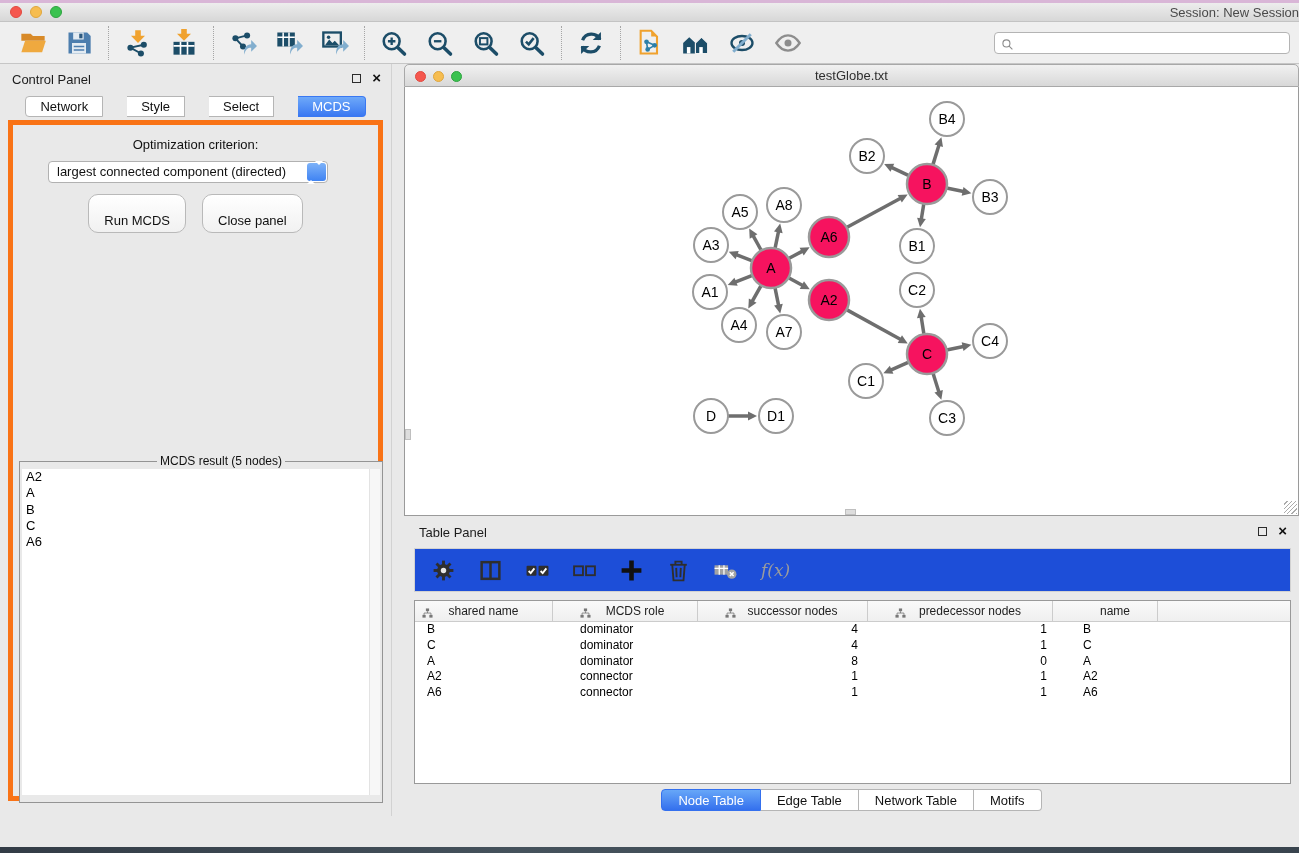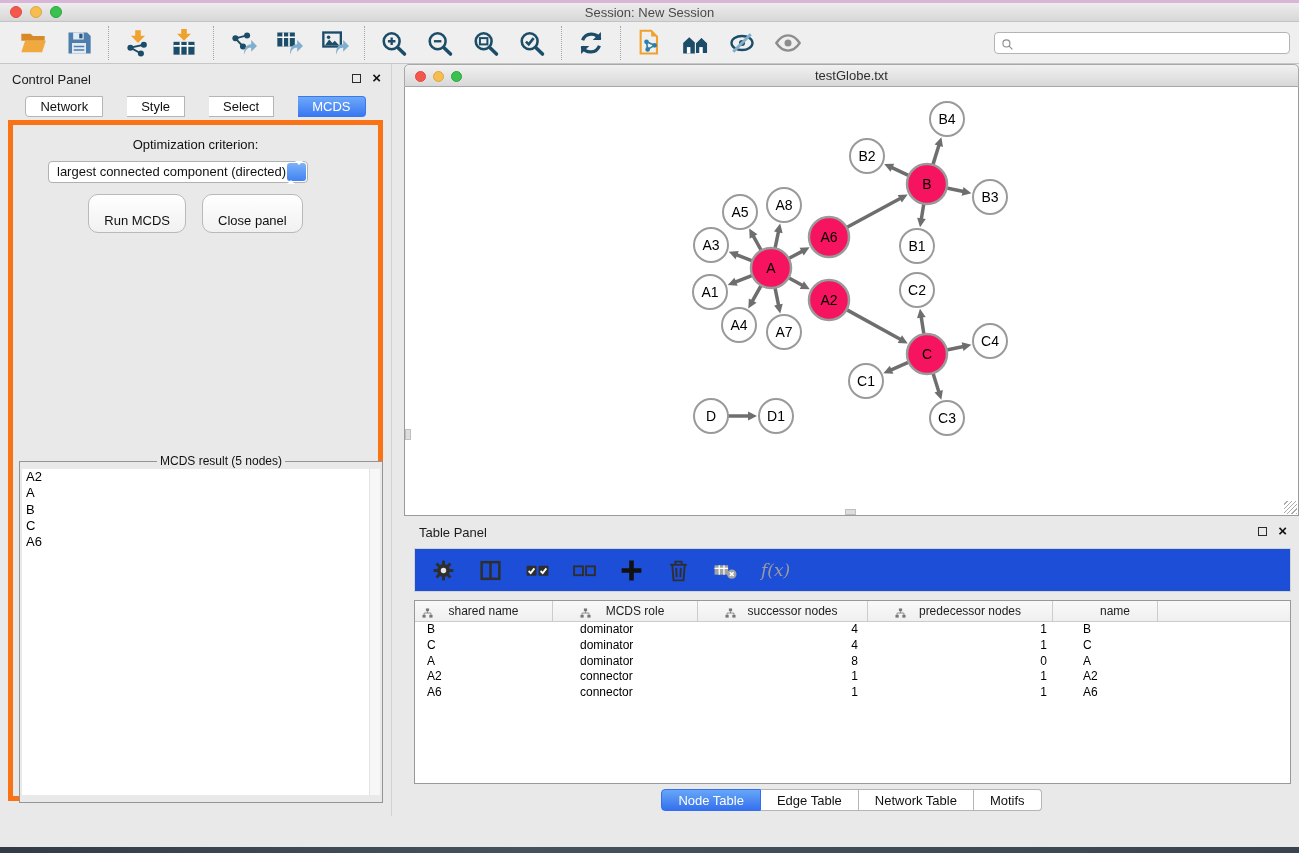--- a/index.html
+++ b/index.html
@@ -9,21 +9,21 @@
 
   
   #wallpaper-top { position:absolute; top:0; left:0; right:0; height:3px; background:#d9b6d7; }
   #titlebar { position:absolute; top:3px; left:0; right:0; height:19px;
     background:linear-gradient(#ededed,#d7d7d7); border-bottom:1px solid #c3c3c3; }
   .tl { width:12px; height:12px; border-radius:50%; display:inline-block; }
   .tl.red { background:#f5574e; border:1px solid #e14940; }
   .tl.yel { background:#f6bd50; border:1px solid #dfa63d; }
   .tl.grn { background:#3ac24f; border:1px solid #2ea340; }
   #titlebar .lights { position:absolute; left:10px; top:3px; display:flex; gap:8px; }
-  #titlebar .title { display:block; text-align:center; line-height:19px; font-size:13px; color:#4a4a4a; }
+  #titlebar .title { display:block; text-align:right; line-height:19px; font-size:13px; color:#4a4a4a; }
 
   #toolbar { position:absolute; top:22px; left:0; right:0; height:42px; background:#efefef;
     border-bottom:1px solid #c6c6c6; display:flex; align-items:center; padding-left:4px; }
   .tb-group { display:flex; align-items:center; gap:14px; padding:0 13px; }
   .tb-sep { width:0; height:34px; border-left:1px dotted #a6a6a6; }
   .tb-btn { width:32px; height:32px; display:flex; align-items:center; justify-content:center; cursor:pointer; }
   #search-box { position:absolute; right:9px; top:10px; width:296px; height:22px; background:#fff;
     border:1px solid #b4b4b4; border-radius:4px; }
   #search-box .mag { position:absolute; left:6px; top:4px; }
   #search-box input { position:absolute; left:24px; top:1px; right:4px; height:18px; border:0; outline:none;
@@ -39,21 +39,21 @@
 
   .tabs { position:absolute; top:32px; left:0; right:0; display:flex; justify-content:center;gap:24px; }
   .tab { height:21px; line-height:20px; padding:0 14px; font-size:13px; color:#111; background:#fff;
     border:1px solid #b5b5b5; border-left:none; cursor:pointer; }
   .tab:first-child { border-left:1px solid #b5b5b5; border-radius:4px 0 0 4px; }
   .tab:last-child { border-radius:0 4px 4px 0; }
   .tab.active { background:linear-gradient(#6ea9f9,#3a78f2); border-color:#3a78f2; color:#fff; }
 
   .cp-box { position:absolute; left:8px; top:56px; width:375px; height:681px; border:5px solid #f97316; }
   .opt-label { position:absolute; top:12px; left:0; right:0; text-align:center; font-size:13px; color:#111; }
-  .dropdown { position:absolute; left:35px; top:36px; width:260px; height:22px; background:#fff;
+  .dropdown { position:absolute; left:35px; top:36px; width:280px; height:22px; background:#fff;
     border:1px solid #b1b1b1; border-radius:4px; font-size:13px; line-height:20px; padding-left:8px;
     color:#111; cursor:pointer; }
   .stepper { position:absolute; right:1px; top:1px; width:19px; height:18px; border-radius:3px;
     background:linear-gradient(#7db2f8,#3f83f3); }
   .chev-up { width:0; height:0; border-left:4px solid transparent; border-right:4px solid transparent;
     border-bottom:4px solid #fff; margin:3px auto 2px auto; }
   .chev-down { width:0; height:0; border-left:4px solid transparent; border-right:4px solid transparent;
     border-top:4px solid #fff; margin:2px auto 0 auto; }
   .btn-row { position:absolute; top:69px; left:0; right:0; display:flex; justify-content:center; gap:16px; }
   .btn { height:39px; line-height:19px; padding:16px 15px; font-size:13px; color:#111;

